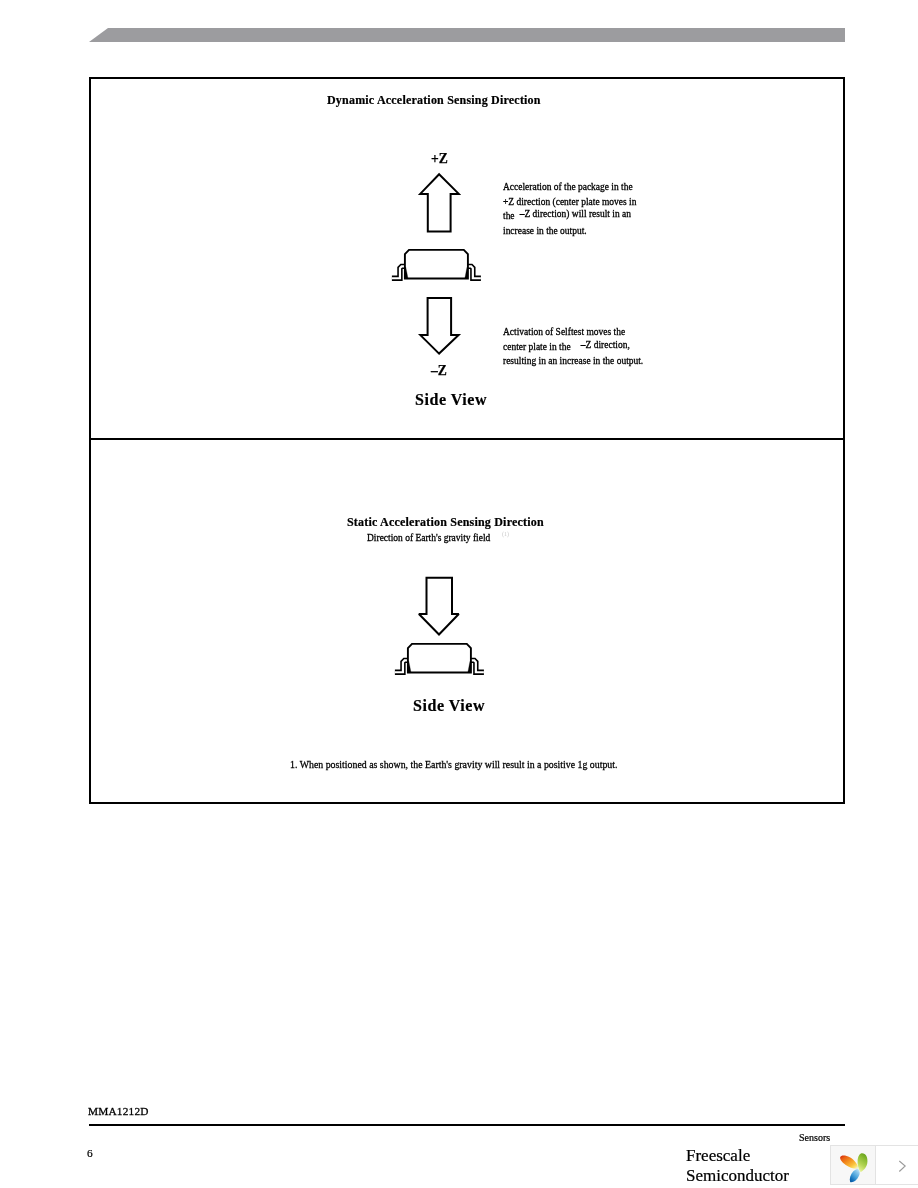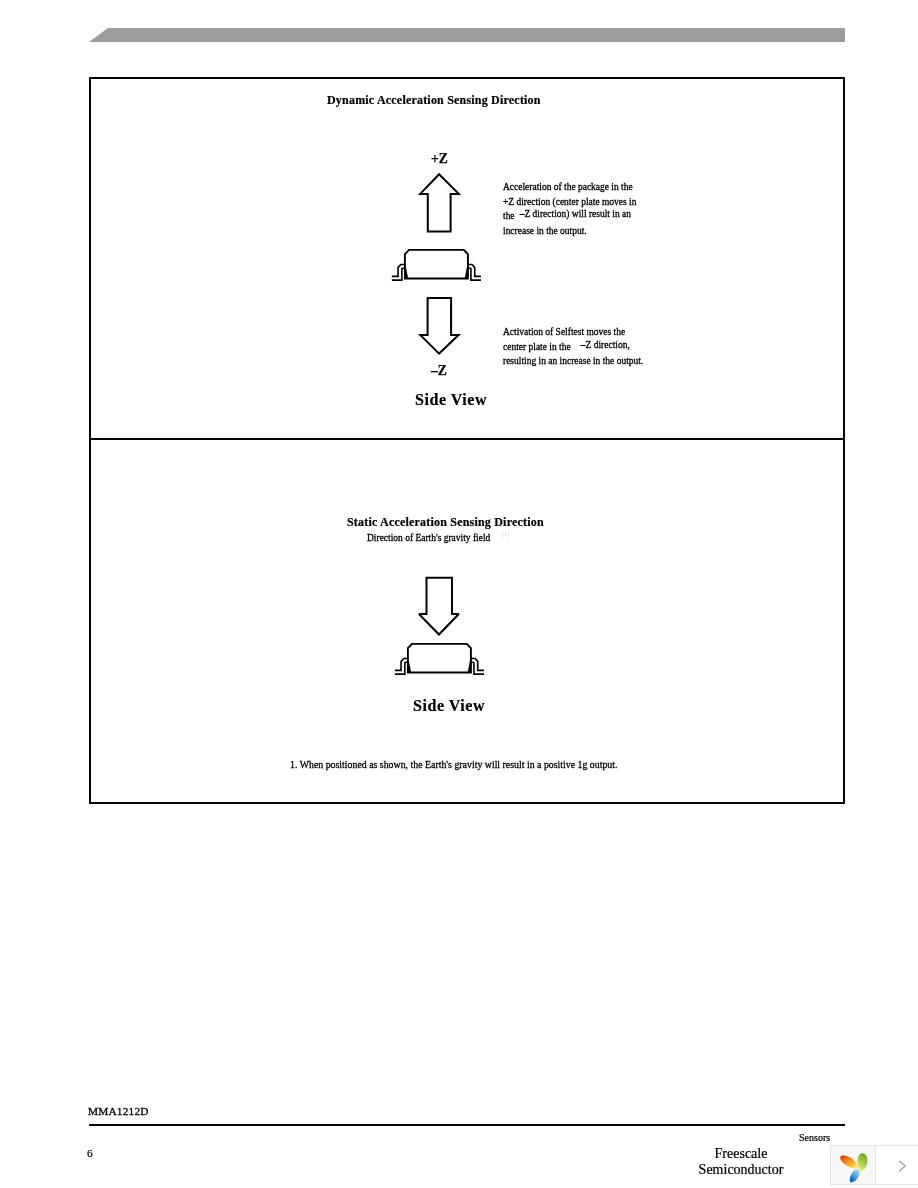--- a/index.html
+++ b/index.html
@@ -34,21 +34,21 @@
         -webkit-text-stroke:0.28px #000;transform:scaleX(0.93);transform-origin:left top;}
 
   
   .foot-part{position:absolute;left:80px;top:1105px;font-weight:normal;font-size:11.3px;
        letter-spacing:0.2px;color:#000;-webkit-text-stroke:0.28px #000;}
   .foot-rule{position:absolute;left:81px;top:1124px;width:756px;height:2px;background:#000;}
   .foot-pg{position:absolute;left:79px;top:1147px;font-size:11.3px;color:#000;
        -webkit-text-stroke:0.22px #000;}
   .foot-r1{position:absolute;left:783px;top:1132px;font-size:10px;color:#000;margin-left:8px;
        -webkit-text-stroke:0.22px #000;}
-  .foot-r2{position:absolute;left:678px;top:1146px;font-size:14px;color:#000;text-align:center;
+  .foot-r2{position:absolute;left:678px;top:1146px;font-size:17px;color:#000;
        -webkit-text-stroke:0.22px #000;}
 
   
   .vb{position:absolute;top:1145px;height:40px;box-sizing:border-box;}
   #logobtn{left:822px;width:46px;background:#f7f7f7;border:1px solid #e3e3e3;}
   #nextbtn{left:868px;width:50px;background:#fff;border:1px solid #e3e3e3;border-left:none;}
 </style>
 </head>
 <body>
 

